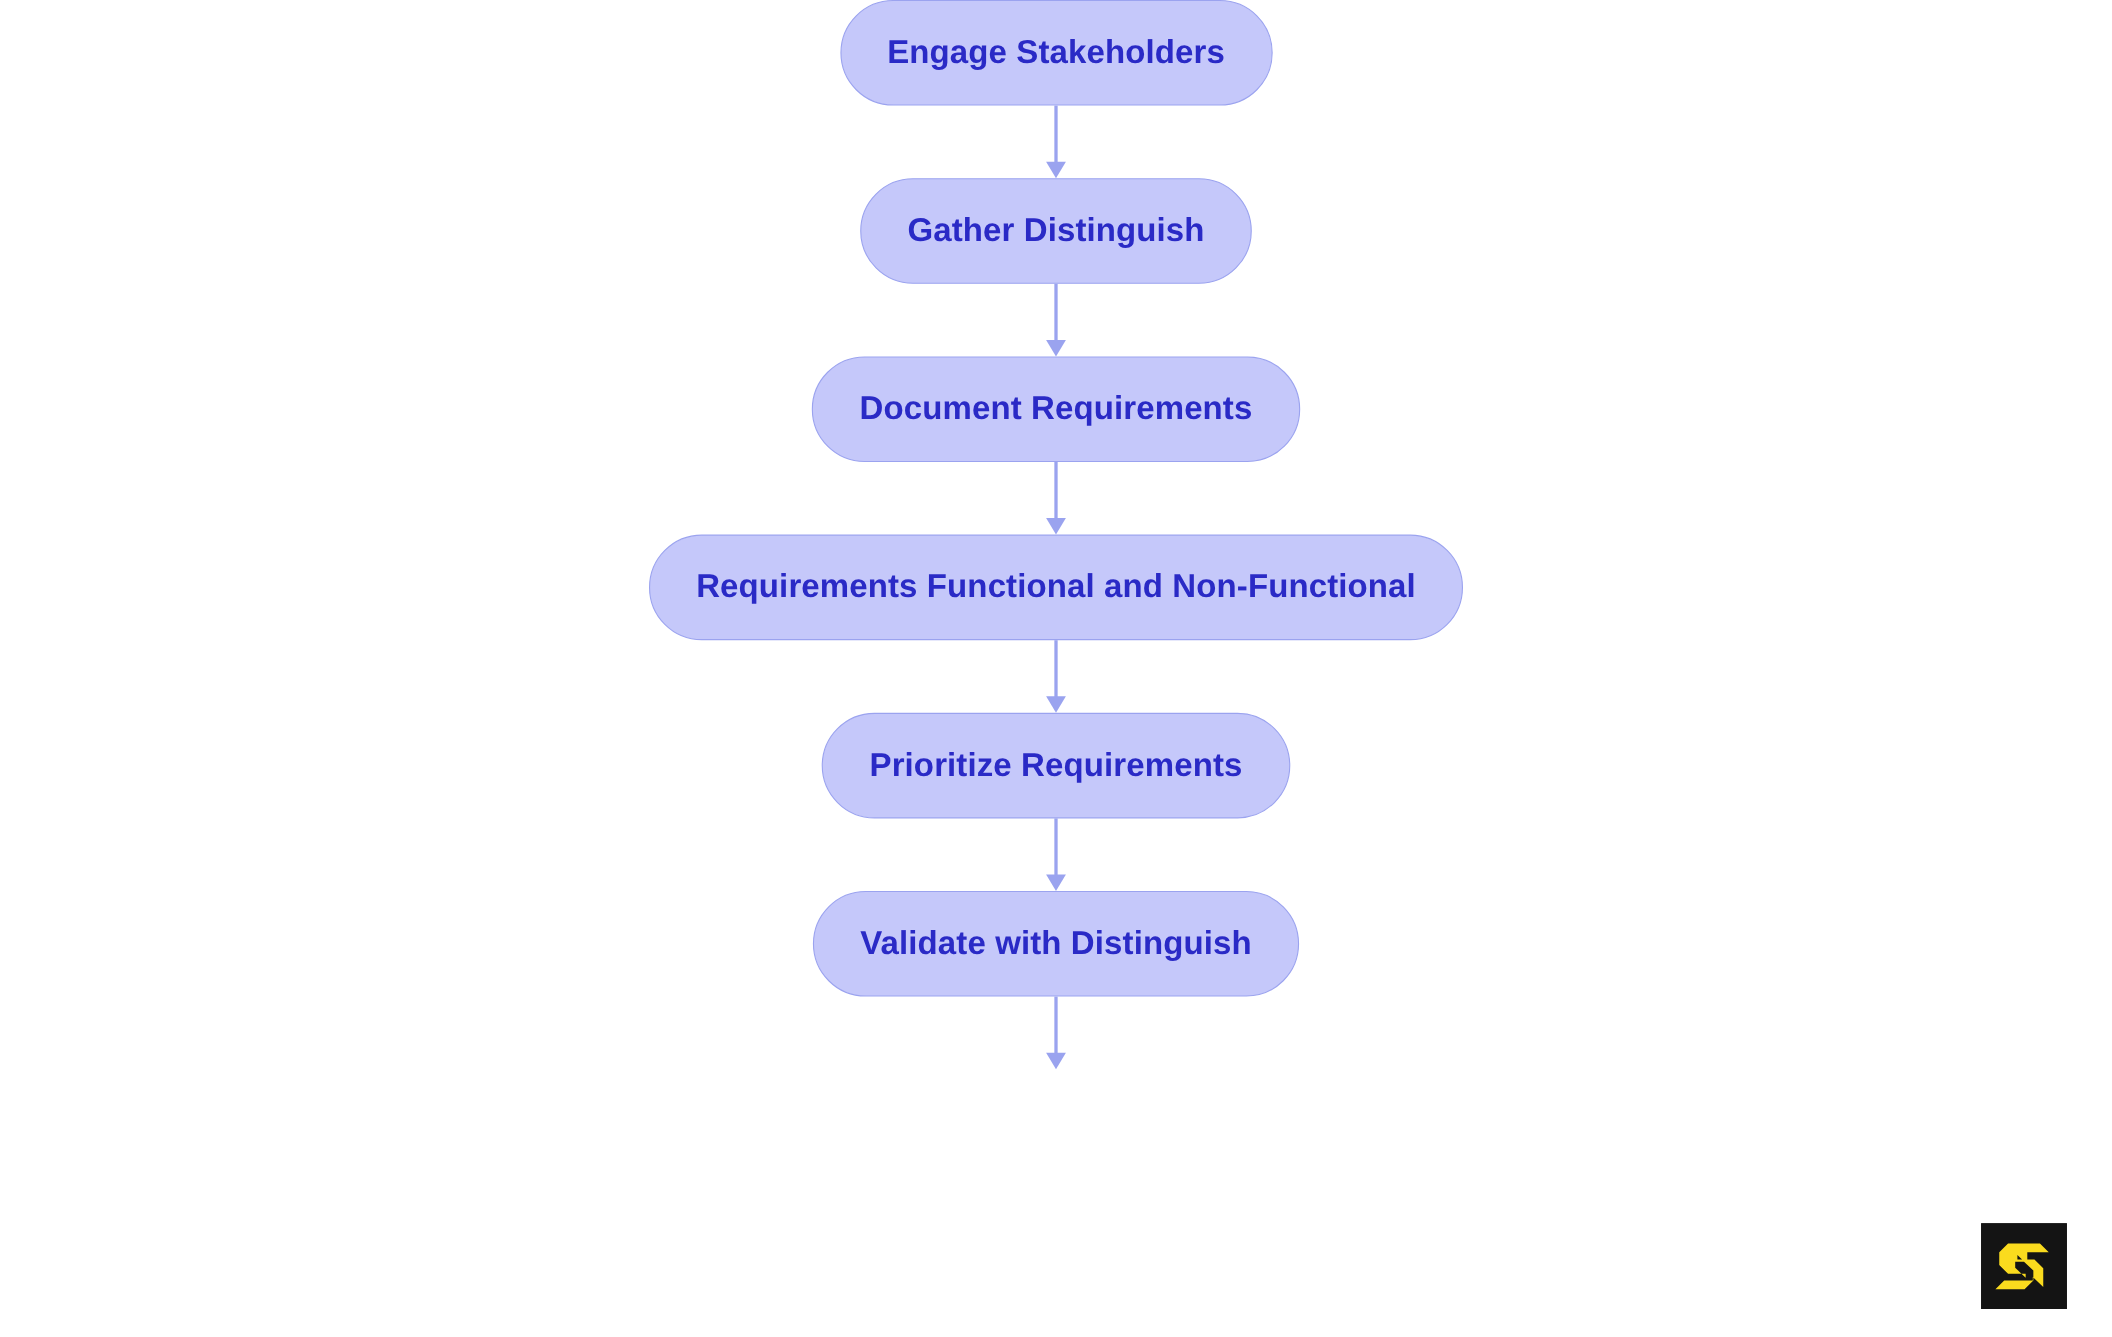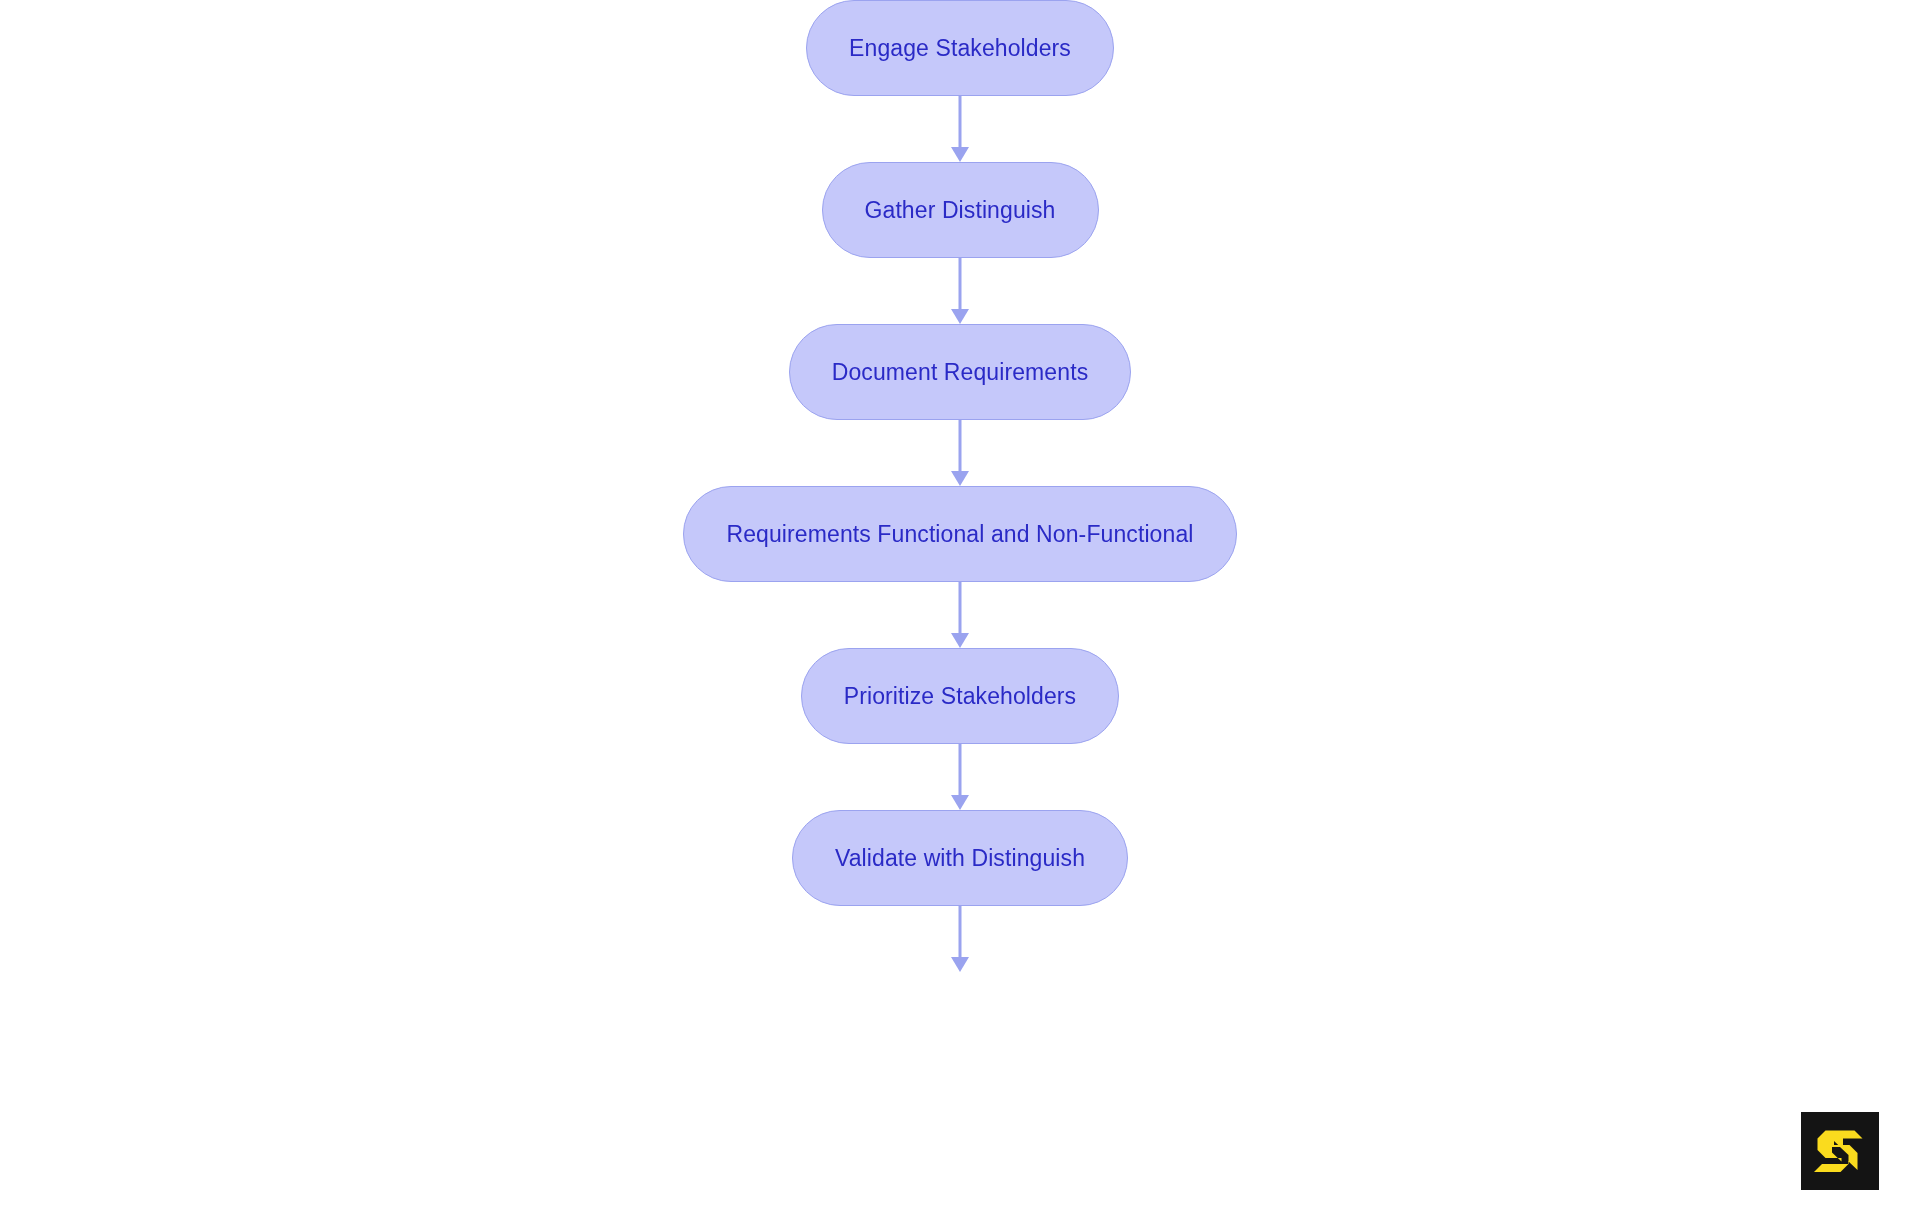--- a/index.html
+++ b/index.html
@@ -41,25 +41,25 @@
     background: #c5c8fa;
     border: 1.5px solid #9ba3ef;
     display: flex;
     align-items: center;
     justify-content: center;
     padding: 0 42px;
     white-space: nowrap;
   }
 
   .node-label {
-    font-size: 23px;
+    font-size: 30px;
     line-height: 1;
     color: #2a2ac6;
     letter-spacing: 0.1px;
-    font-weight: 400;
+    font-weight: 700;
   }
 
   .connector {
     width: 40px;
     height: 66px;
     position: relative;
     display: flex;
     justify-content: center;
   }
 
@@ -136,21 +136,21 @@
     <div class="node">
       <span class="node-label">Requirements Functional and Non-Functional</span>
     </div>
 
     <div class="connector">
       <span class="stem"></span>
       <span class="head"></span>
     </div>
 
     <div class="node">
-      <span class="node-label">Prioritize Stakeholders</span>
+      <span class="node-label">Prioritize Requirements</span>
     </div>
 
     <div class="connector">
       <span class="stem"></span>
       <span class="head"></span>
     </div>
 
     <div class="node">
       <span class="node-label">Validate with Distinguish</span>
     </div>

